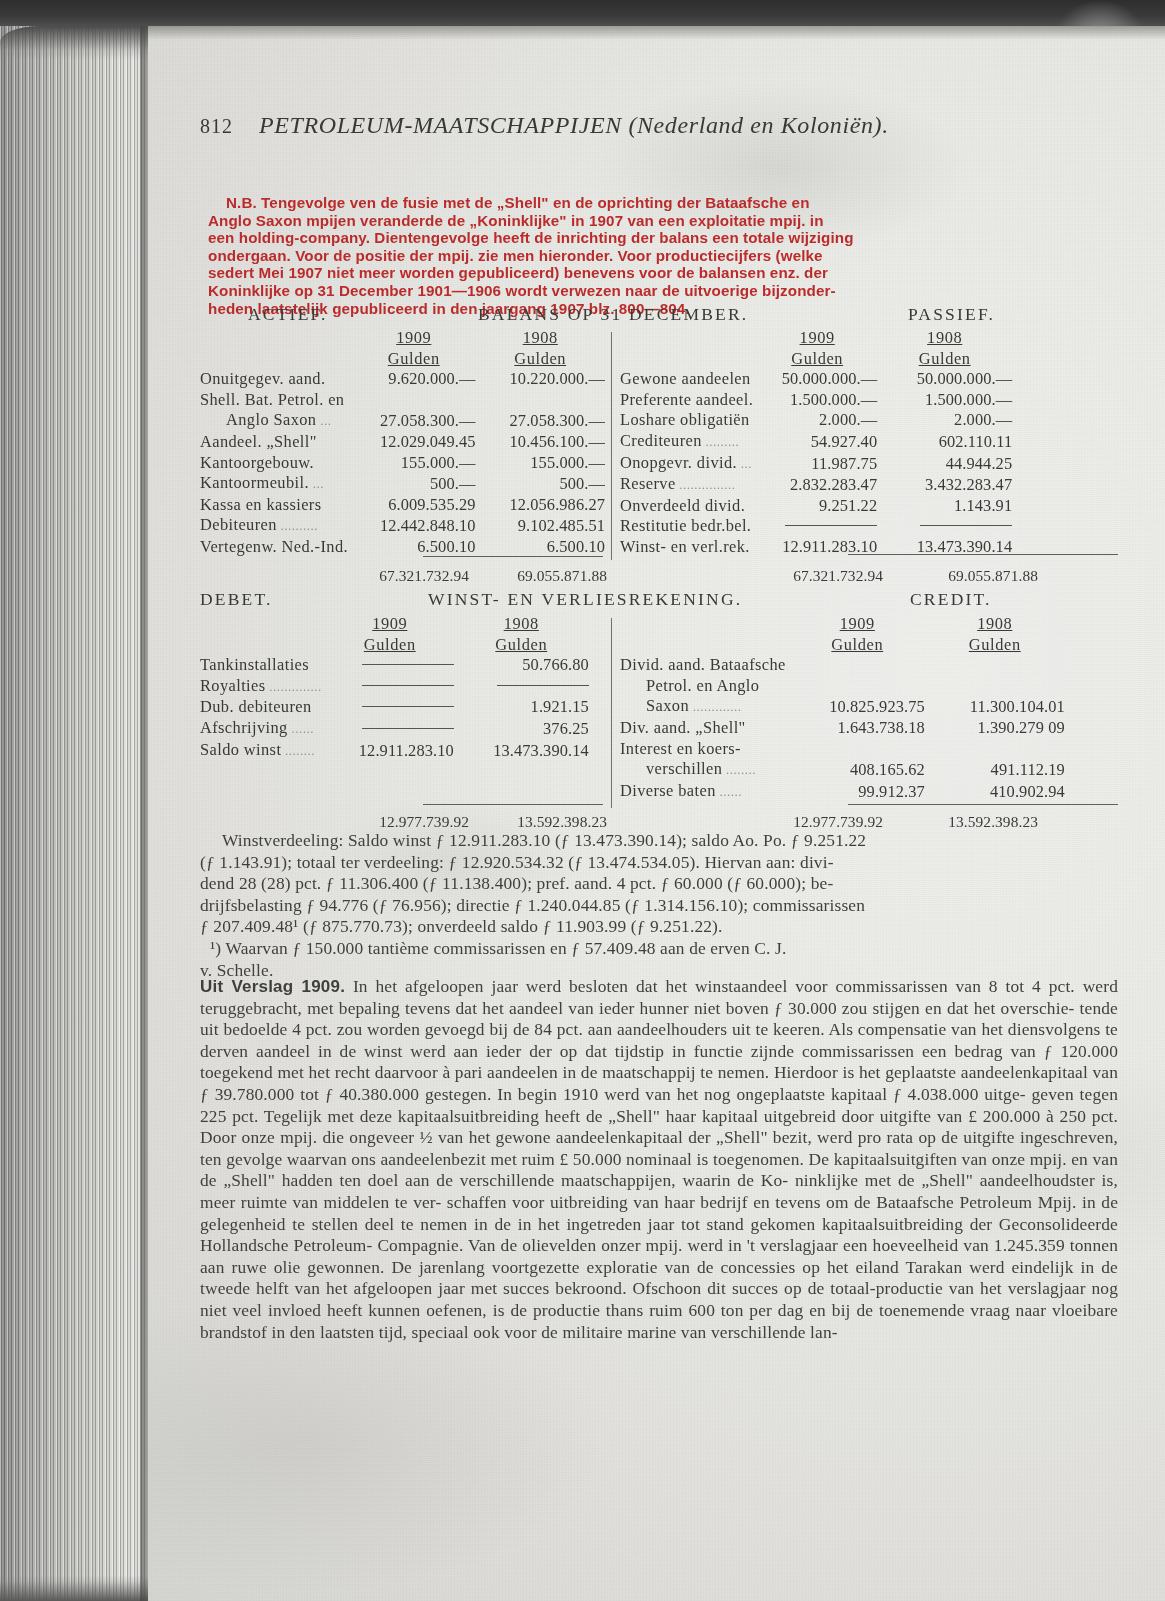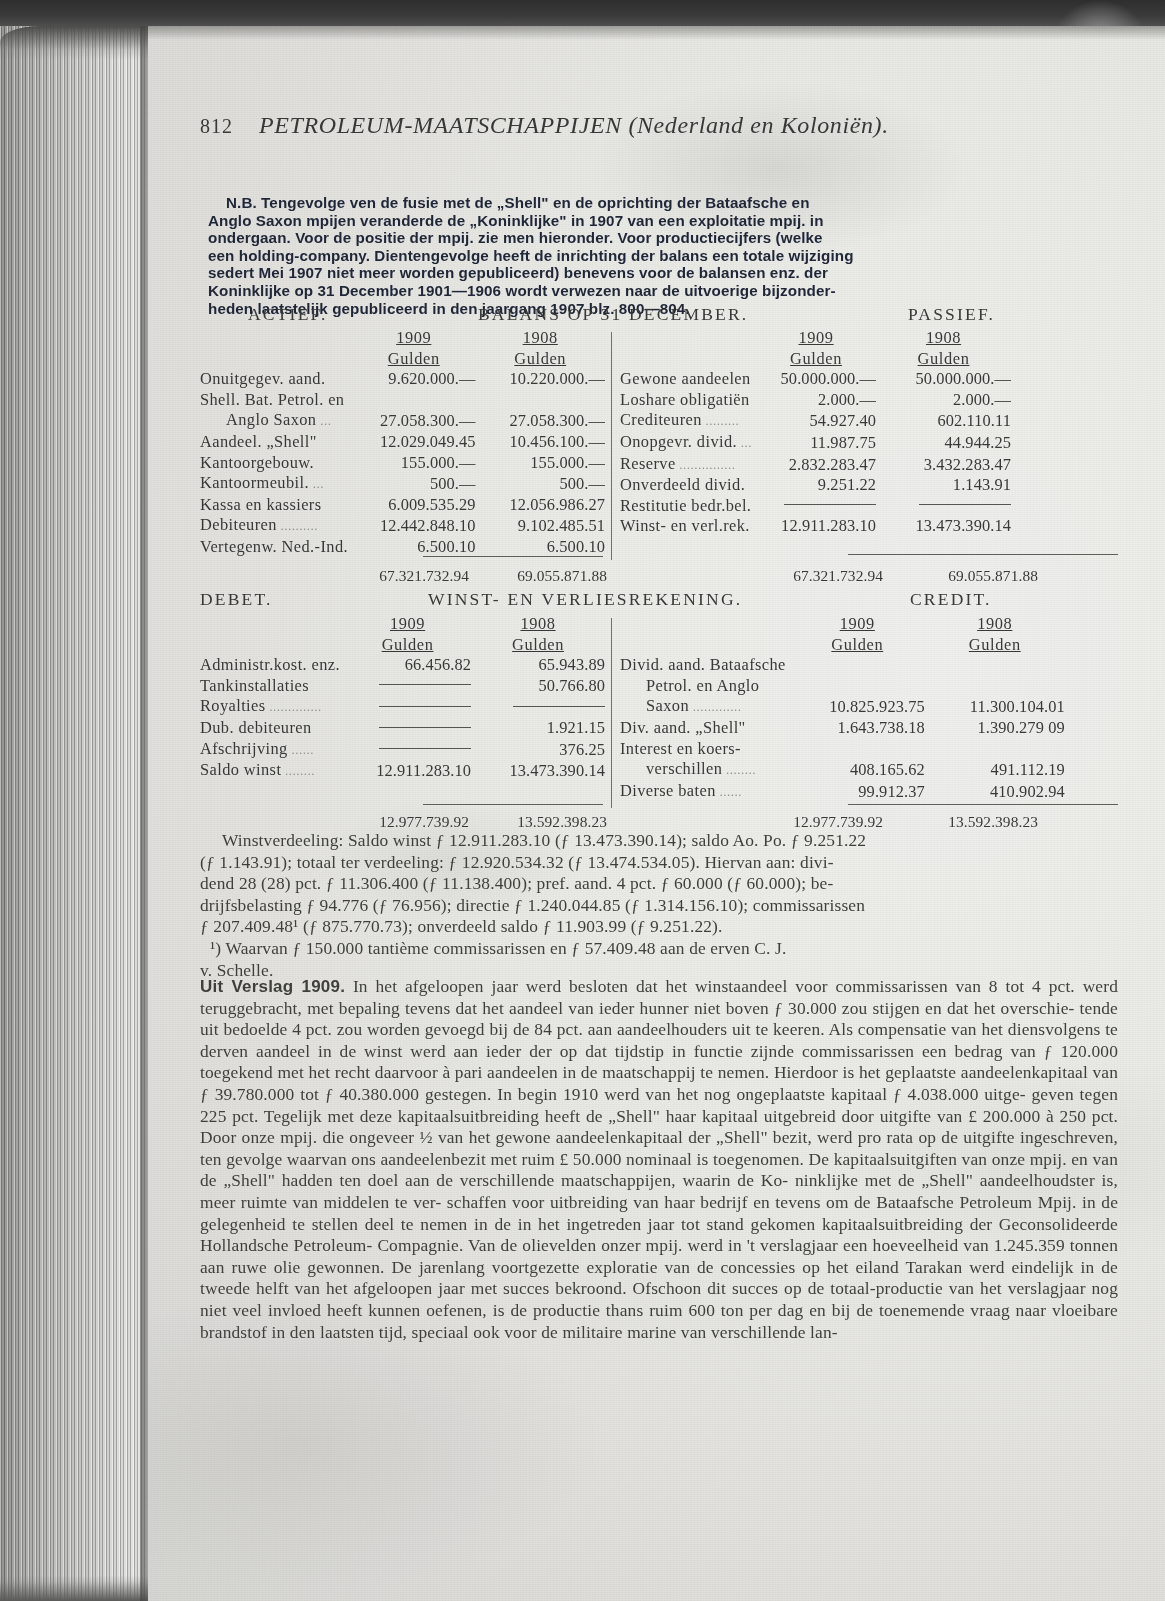--- a/index.html
+++ b/index.html
@@ -95,21 +95,21 @@
   .runhead .ttl{
     font-style:italic;font-size:24px;letter-spacing:.6px;margin-left:26px;
   }
 
   
   .nb{
     position:absolute;left:60px;top:168px;width:905px;
     font-family:"Liberation Sans",sans-serif;
     font-size:15.2px;line-height:17.6px;font-weight:700;
     text-align:justify;letter-spacing:.1px;
-    color:#0f172a;
+    color:#b91c1c;
   }
   .nb .lead{ padding-left:18px; }
 
   
   .tblhead{
     position:absolute;font-size:17.5px;letter-spacing:2.2px;
   }
   .tbl{
     position:absolute;font-size:16.4px;line-height:20.6px;
     white-space:nowrap;
@@ -168,22 +168,22 @@
 
   <div id="content">
 
     <div class="runhead">
       <span class="folio">812</span><span class="ttl">PETROLEUM-MAATSCHAPPIJEN (Nederland en Koloniën).</span>
     </div>
 
     <div class="nb">
       <div class="lead">N.B.  Tengevolge ven de fusie met de „Shell" en de oprichting der Bataafsche en</div>
       <div>Anglo Saxon mpijen veranderde de „Koninklijke" in 1907 van een exploitatie mpij. in</div>
+      <div>een holding-company.  Dientengevolge heeft de inrichting der balans een totale wijziging</div>
       <div>ondergaan. Voor de positie der mpij. zie men hieronder. Voor productiecijfers (welke</div>
-      <div>een holding-company.  Dientengevolge heeft de inrichting der balans een totale wijziging</div>
       <div>sedert Mei 1907 niet meer worden gepubliceerd) benevens voor de balansen enz. der</div>
       <div>Koninklijke op 31 December 1901—1906 wordt verwezen naar de uitvoerige bijzonder-</div>
       <div>heden laatstelijk gepubliceerd in den jaargang 1907 blz. 800—804.</div>
     </div>
 
     <div class="tblhead" style="left:100px;top:278px;">ACTIEF.</div>
     <div class="tblhead" style="left:330px;top:278px;text-align:center;">BALANS OP 31 DECEMBER.</div>
     <div class="tblhead" style="left:760px;top:278px;">PASSIEF.</div>
 
     <div class="vdiv" style="left:463px;top:306px;height:228px;"></div>
@@ -264,20 +264,25 @@
           <td class="lbl"></td>
           <td class="yr">Gulden</td>
           <td class="yr">Gulden</td>
         </tr>
         </tbody>
           <tbody>
             <tr>
               <td class="lbl">Gewone aandeelen</td>
               <td class="num">50.000.000.—</td>
               <td class="num">50.000.000.—</td>
+            </tr>
+            <tr>
+              <td class="lbl">Preferente aandeel.</td>
+              <td class="num">1.500.000.—</td>
+              <td class="num">1.500.000.—</td>
             </tr>
             <tr>
               <td class="lbl">Loshare obligatiën</td>
               <td class="num">2.000.—</td>
               <td class="num">2.000.—</td>
             </tr>
             <tr>
               <td class="lbl">Crediteuren<span class="dots"> .........</span></td>
               <td class="num">54.927.40</td>
               <td class="num">602.110.11</td>
@@ -333,25 +338,20 @@
           <td class="yr" style="width:128px;">1909</td>
           <td class="yr" style="width:135px;">1908</td>
         </tr>
         <tr>
           <td class="lbl"></td>
           <td class="yr">Gulden</td>
           <td class="yr">Gulden</td>
         </tr>
         </tbody>
           <tbody>
-            <tr>
-              <td class="lbl">Administr.kost. enz.</td>
-              <td class="num">66.456.82</td>
-              <td class="num">65.943.89</td>
-            </tr>
             <tr>
               <td class="lbl">Tankinstallaties</td>
               <td class="num"><span class="rule"></span></td>
               <td class="num">50.766.80</td>
             </tr>
             <tr>
               <td class="lbl">Royalties<span class="dots"> ..............</span></td>
               <td class="num"><span class="rule"></span></td>
               <td class="num"><span class="rule"></span></td>
             </tr>

